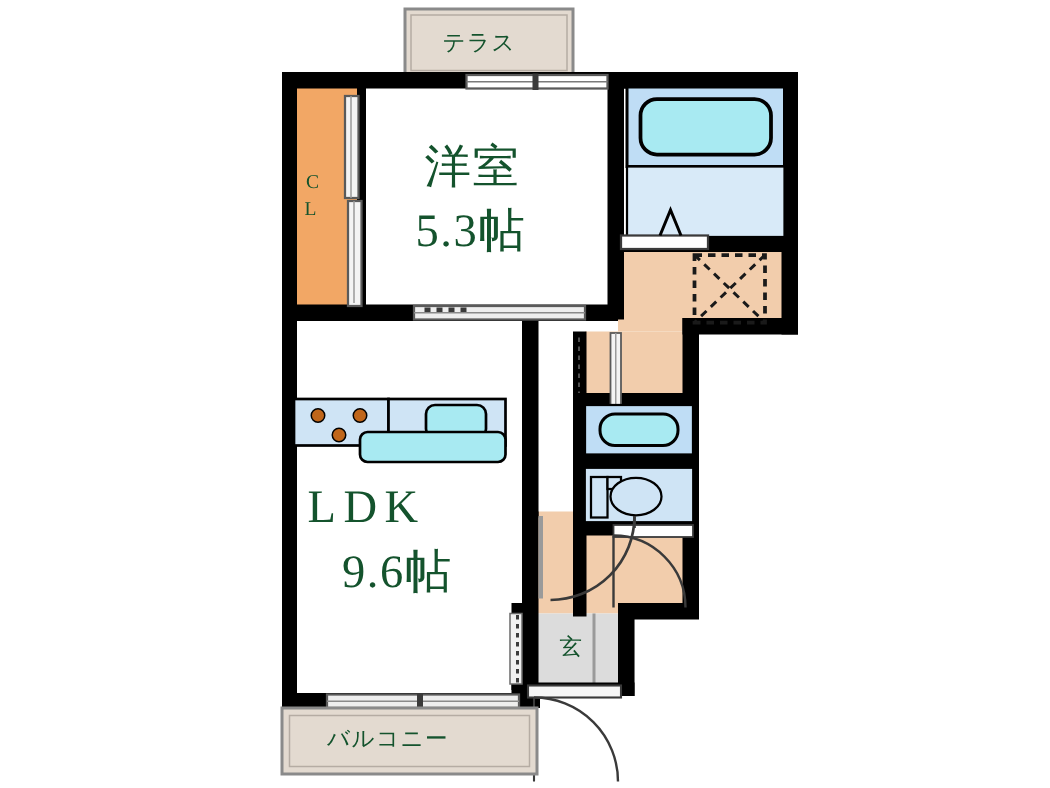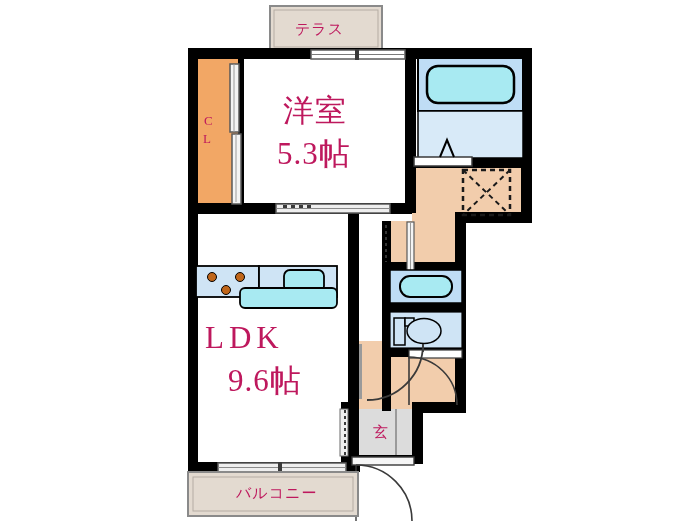--- a/index.html
+++ b/index.html
@@ -17,21 +17,21 @@
   #plan {
     position: absolute;
     left: 0;
     top: 0;
     width: 700px;
     height: 525px;
   }
   .lbl {
     position: absolute;
     white-space: nowrap;
-    color: #be185d;
+    color: #14532d;
     font-family: "Liberation Serif", serif;
     line-height: 1;
   }
   .lbl-room-name {
     font-size: 31px;
     letter-spacing: 1px;
   }
   .lbl-room-area {
     font-size: 31px;
     letter-spacing: 1px;
@@ -256,13 +256,13 @@
 
 <div class="lbl lbl-cl" style="left:204px; top:113px;">C</div>
 <div class="lbl lbl-cl" style="left:203px; top:131px;">L</div>
 
 <div class="lbl lbl-ldk" style="left:205px; top:322px;">LDK</div>
 
 <div class="lbl lbl-room-area" style="left:203px; top:365px;margin-left:25px;">9.6帖</div>
 
 <div class="lbl lbl-genkan" style="left:373px; top:425px;">玄</div>
 
-<div class="lbl lbl-small" style="left:218px; top:486px;margin-left:18px;">バルコニー</div>
+<div class="lbl lbl-small" style="left:218px; top:486px;">バルコニー</div>
 
 </body></html>

